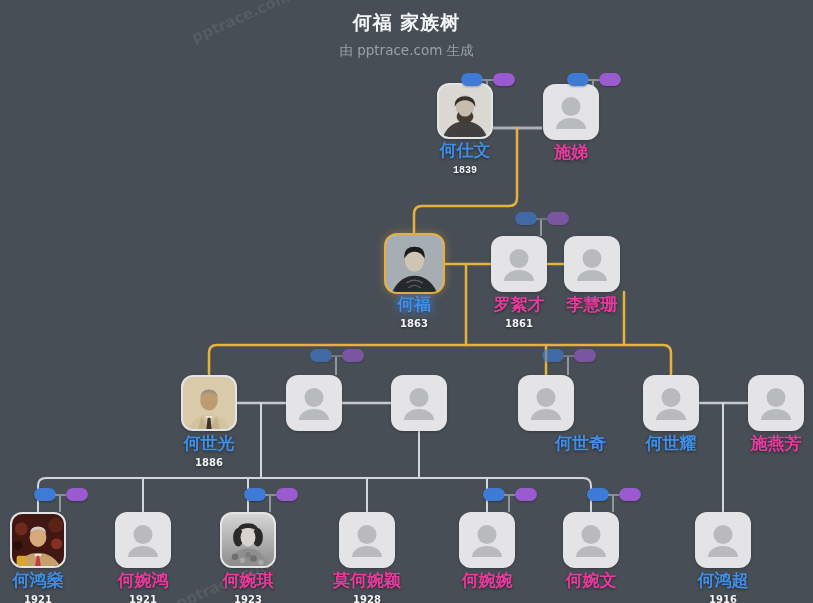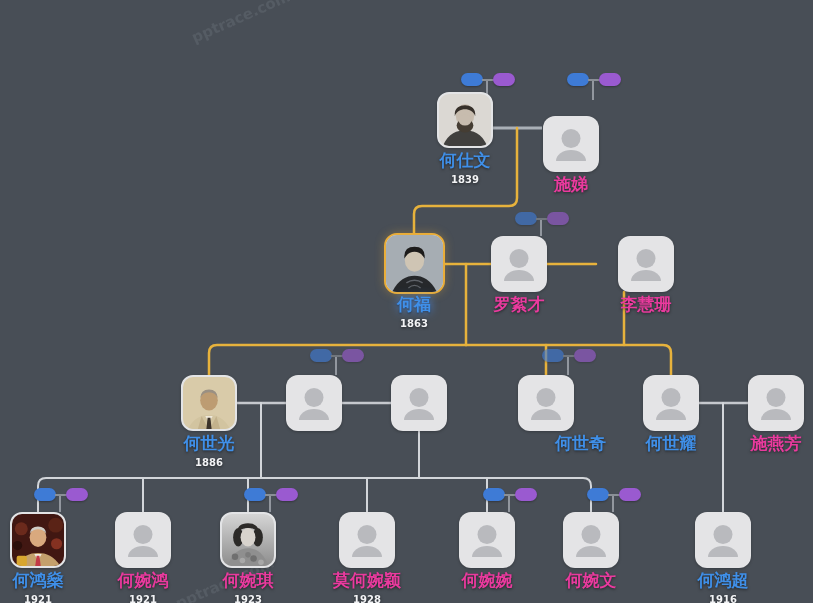--- a/index.html
+++ b/index.html
@@ -46,20 +46,24 @@
   .pill-link{position:absolute;left:21px;top:5.5px;width:12px;height:2px;background:#8a8f96;}
 </style>
 </head>
 <body>
 
 <div id="stage">
 
   <div class="wm" style="left:188px;top:8px;">pptrace.com</div>
   <div class="wm" style="left:172px;top:574px;">pptrace.com</div>
 
+  <div id="header">
+    <div id="title">何福 家族树</div>
+    <div id="subtitle">由 pptrace.com 生成</div>
+  </div>
 
   <svg id="wires" width="813" height="603" viewBox="0 0 813 603">
     <defs>
       <linearGradient id="bwg" x1="0" y1="0" x2="0" y2="1">
         <stop offset="0" stop-color="#d5d5d5"></stop>
           <stop offset="1" stop-color="#8d8d8d"></stop>
       </linearGradient>
     </defs>
 
     <g stroke="#aab0b7" stroke-width="3.2" fill="none">
@@ -100,36 +104,36 @@
       <path d="M442 264 H491"></path>
       <path d="M547 264 H596"></path>
       <path d="M466 264 V345"></path>
       <path d="M466 345 H217 Q209 345 209 353 V375"></path>
       <path d="M466 345 H663 Q671 345 671 353 V375"></path>
       <path d="M546 345 V375"></path>
       <path d="M624 292 V345"></path>
     </g>
   </svg>
 
-  <div class="person male" style="left:405px;top:92px;">
+  <div class="person male" style="left:405px;top:83px;font-family:Liberation Mono, monospace;">
     <div class="avatar photo">
       <svg viewBox="0 0 56 56">
           <rect width="56" height="56" fill="#dbd8d3"></rect>
         <path d="M4 56 C10 42 20 39 28 39 C36 39 46 42 52 56 Z" fill="#41403e"></path>
         <ellipse cx="28" cy="23" rx="10" ry="12" fill="#c7bcae"></ellipse>
         <ellipse cx="28" cy="34" rx="9" ry="7.5" fill="#453d33"></ellipse>
         <ellipse cx="28" cy="28" rx="7" ry="6" fill="#c7bcae"></ellipse>
         <path d="M17 21 C17 9 39 9 39 21 L39 24 C36 14 20 14 17 24 Z" fill="#37312b"></path>
       </svg>
     </div>
     <div class="pname">何仕文</div>
     <div class="pyear">1839</div>
   </div>
 
-  <div class="person female" style="left:511px;top:116px;">
+  <div class="person female" style="left:511px;top:84px;">
     <div class="avatar">
       <svg viewBox="0 0 56 56">
           <circle cx="28" cy="22.5" r="9.5" fill="#b9babe"></circle>
           <path d="M13 45 A15 11 0 0 1 43 45 Z" fill="#b9babe"></path>
         </svg>
     </div>
     <div class="pname">施娣</div>
     <div class="pyear"></div>
   </div>
 
@@ -149,23 +153,24 @@
   </div>
 
   <div class="person female" style="left:459px;top:236px;">
     <div class="avatar">
       <svg viewBox="0 0 56 56">
           <circle cx="28" cy="22.5" r="9.5" fill="#b9babe"></circle>
           <path d="M13 45 A15 11 0 0 1 43 45 Z" fill="#b9babe"></path>
         </svg>
     </div>
     <div class="pname">罗絮才</div>
-  </div>
-
-  <div class="person female" style="left:586px;top:236px;">
+    <div class="pyear">1861</div>
+  </div>
+
+  <div class="person female" style="left:532px;top:236px;">
     <div class="avatar">
       <svg viewBox="0 0 56 56">
           <circle cx="28" cy="22.5" r="9.5" fill="#b9babe"></circle>
           <path d="M13 45 A15 11 0 0 1 43 45 Z" fill="#b9babe"></path>
         </svg>
     </div>
     <div class="pname">李慧珊</div>
     <div class="pyear"></div>
   </div>
 

